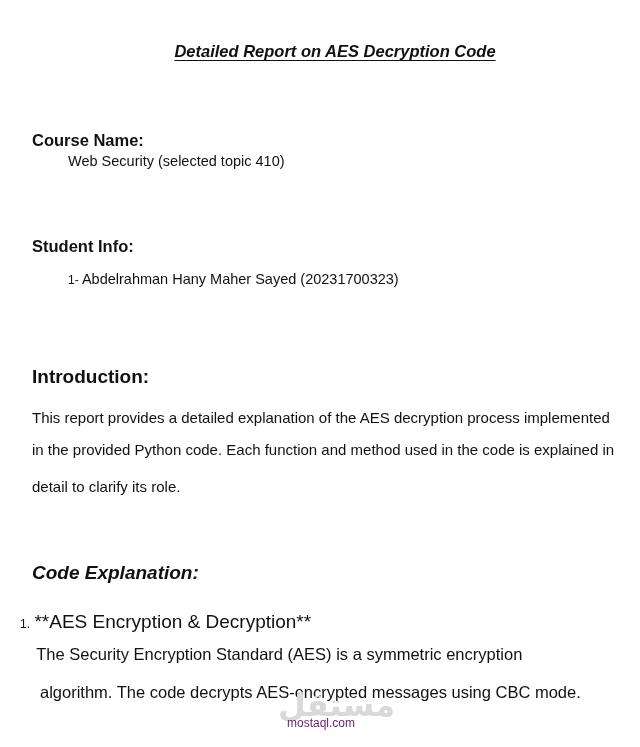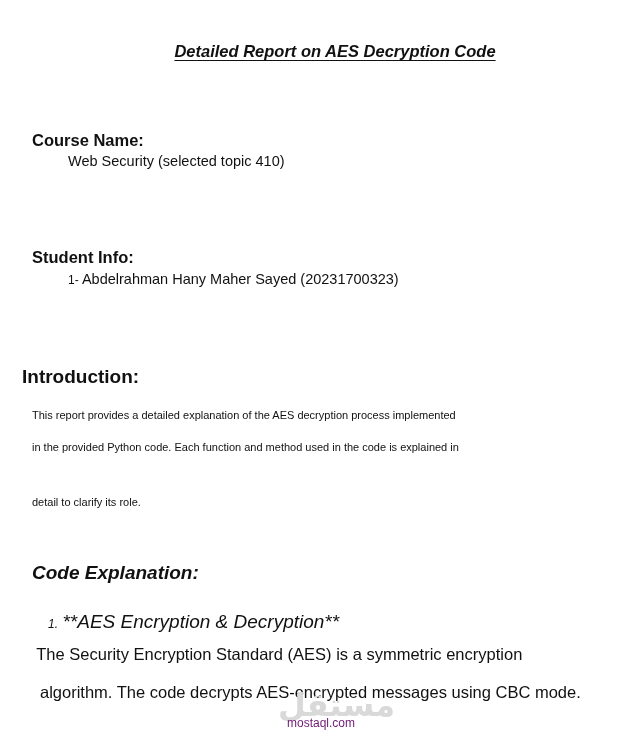--- a/index.html
+++ b/index.html
@@ -31,21 +31,21 @@
     }
     .small-text {
       font-size: 14.5px;
       margin-left: 36px;
     }
     .section-heading {
       font-size: 19px;
       font-weight: bold;
     }
     .para-line {
-      font-size: 11px;
+      font-size: 15px;
       text-align: right;
     }
     .list-num {
       font-size: 12px;
     }
     .item-title {
       font-size: 19px;
     }
     .item-body {
       font-size: 16.5px;
@@ -71,34 +71,34 @@
 </head>
 <body>
 
 <div>
 
   <div class="abs title">Detailed Report on AES Decryption Code</div>
 
   <div class="abs label-bold" style="left:32px; top:131px;">Course Name:</div>
   <div class="abs small-text" style="left:32px; top:153px;">Web Security (selected topic 410)</div>
 
-  <div class="abs label-bold" style="left:32px; top:248px;">Student Info:</div>
+  <div class="abs label-bold" style="left:32px; top:237px;">Student Info:</div>
   <div class="abs small-text" style="left:32px; top:271px;">
     <span class="list-num">1-</span>
     <span>Abdelrahman Hany Maher Sayed (20231700323)</span>
   </div>
 
-  <div class="abs section-heading" style="left:22px; top:366px;">Introduction:</div>
+  <div class="abs section-heading" style="left:32px; top:366px;">Introduction:</div>
   <div class="abs para-line" style="left:32px; top:409px;">This report provides a detailed explanation of the AES decryption process implemented</div>
   <div class="abs para-line" style="left:32px; top:441px;">in the provided Python code. Each function and method used in the code is explained in</div>
-  <div class="abs para-line" style="left:32px; top:496px;">detail to clarify its role.</div>
+  <div class="abs para-line" style="left:32px; top:478px;">detail to clarify its role.</div>
 
   <div class="abs section-heading" style="left:32px; top:562px;font-style:italic;">Code Explanation:</div>
 
-  <div class="abs" style="left:48px; top:611px;font-style:italic;">
+  <div class="abs" style="left:20px; top:611px;">
     <span class="list-num">1.</span>
     <span class="item-title">**AES Encryption &amp; Decryption**</span>
   </div>
   <div class="abs item-body" style="left:32px; top:645px; white-space:pre;"> The Security Encryption Standard (AES) is a symmetric encryption</div>
   <div class="abs item-body" style="left:40px; top:683px;">algorithm. The code decrypts AES-encrypted messages using CBC mode.</div>
 
   <div class="abs watermark">
     <div class="ar">مستقل</div>
     <div class="en">mostaql.com</div>
   </div>

